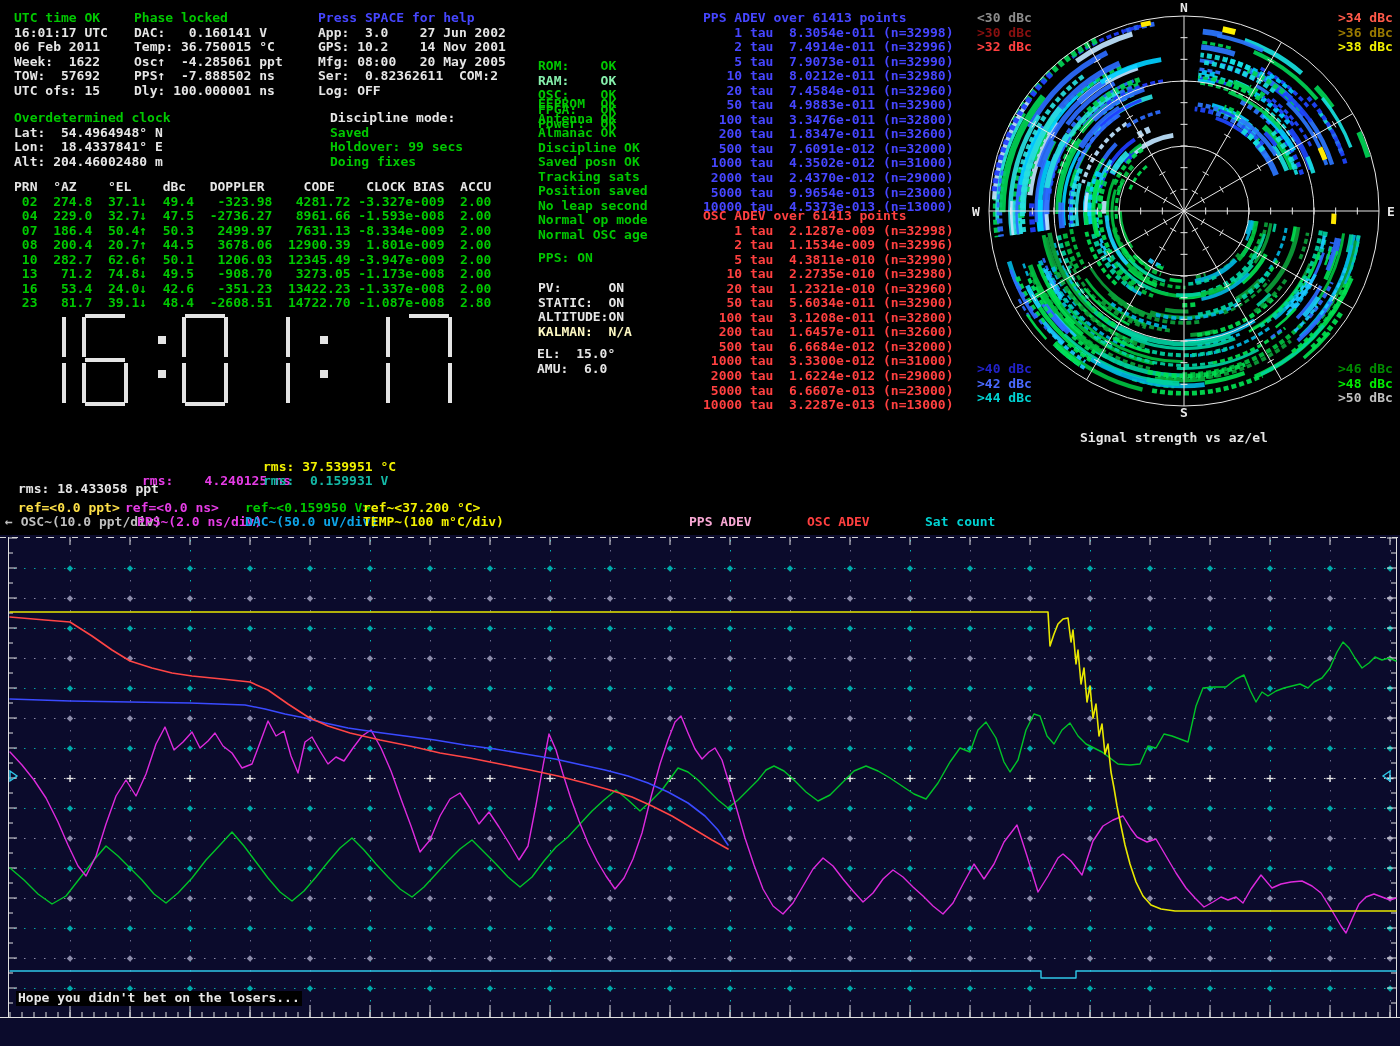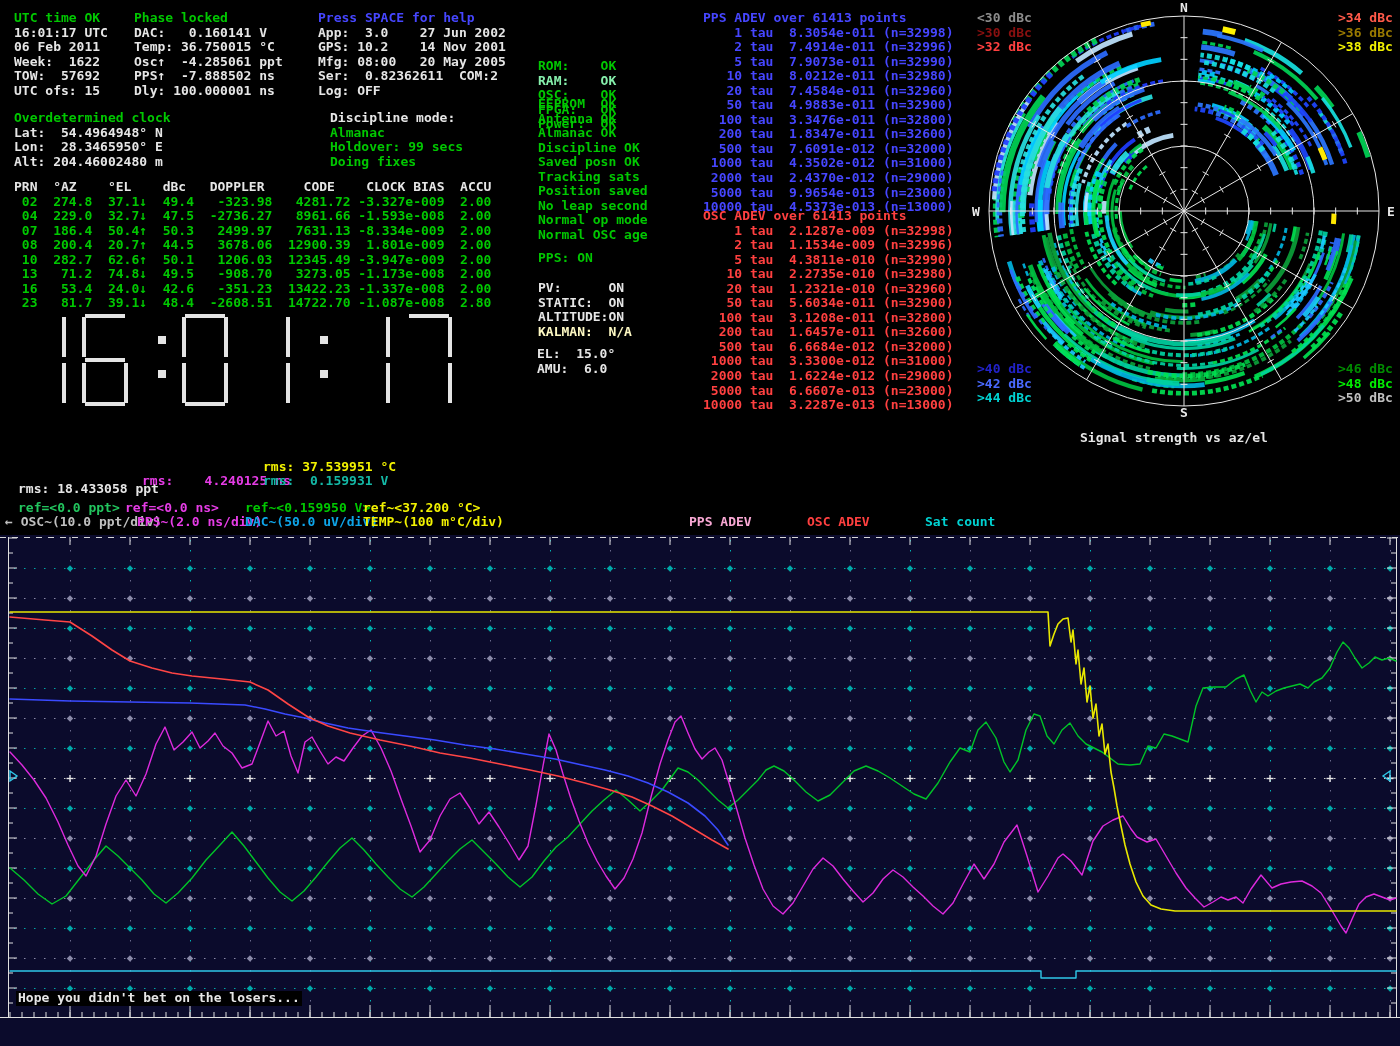--- a/index.html
+++ b/index.html
@@ -1185,32 +1185,32 @@
     </div>
   <div id="layer-text">
       <div class="tb" style="left: 14px; top: 11px;"><div class="tl" style="color: rgb(0, 200, 0);">UTC time OK</div><div class="tl" style="color: rgb(230, 230, 230);">16:01:17 UTC</div><div class="tl" style="color: rgb(230, 230, 230);">06 Feb 2011</div><div class="tl" style="color: rgb(230, 230, 230);">Week:  1622</div><div class="tl" style="color: rgb(230, 230, 230);">TOW:  57692</div><div class="tl" style="color: rgb(230, 230, 230);">UTC ofs: 15</div></div>
       <div class="tb" style="left: 134px; top: 11px;"><div class="tl" style="color: rgb(0, 200, 0);">Phase locked</div><div class="tl" style="color: rgb(230, 230, 230);">DAC:   0.160141 V</div><div class="tl" style="color: rgb(230, 230, 230);">Temp: 36.750015 °C</div><div class="tl" style="color: rgb(230, 230, 230);">Osc↑  -4.285061 ppt</div><div class="tl" style="color: rgb(230, 230, 230);">PPS↑  -7.888502 ns</div><div class="tl" style="color: rgb(230, 230, 230);">Dly: 100.000001 ns</div></div>
       <div class="tb" style="left: 318px; top: 11px;"><div class="tl" style="color: rgb(70, 70, 255);">Press SPACE for help</div><div class="tl" style="color: rgb(230, 230, 230);">App:  3.0    27 Jun 2002</div><div class="tl" style="color: rgb(230, 230, 230);">GPS: 10.2    14 Nov 2001</div><div class="tl" style="color: rgb(230, 230, 230);">Mfg: 08:00   20 May 2005</div><div class="tl" style="color: rgb(230, 230, 230);">Ser:  0.82362611  COM:2</div><div class="tl" style="color: rgb(230, 230, 230);">Log: OFF</div></div>
       <div class="tb" style="left: 538px; top: 11px; margin-top: 48px;"><div class="tl" style="color: rgb(0, 200, 0);">ROM:    OK</div><div class="tl" style="color: #86efac;">RAM:    OK</div><div class="tl" style="color: rgb(0, 200, 0);">OSC:    OK</div><div class="tl" style="color: rgb(0, 200, 0);">FPGA:   OK</div><div class="tl" style="color: rgb(0, 200, 0);">Power:  OK</div></div>
       <div class="tb" style="left: 538px; top: 97px;"><div class="tl" style="color: rgb(0, 200, 0);">EEPROM  OK</div><div class="tl" style="color: rgb(0, 200, 0);">Antenna OK</div><div class="tl" style="color: rgb(0, 200, 0);">Almanac OK</div><div class="tl" style="color: rgb(0, 200, 0);">Discipline OK</div><div class="tl" style="color: rgb(0, 200, 0);">Saved posn OK</div><div class="tl" style="color: rgb(0, 200, 0);">Tracking sats</div><div class="tl" style="color: rgb(0, 200, 0);">Position saved</div><div class="tl" style="color: rgb(0, 200, 0);">No leap second</div><div class="tl" style="color: rgb(0, 200, 0);">Normal op mode</div><div class="tl" style="color: rgb(0, 200, 0);">Normal OSC age</div></div>
       <div class="tb" style="left: 538px; top: 251px;"><div class="tl" style="color: rgb(0, 200, 0);">PPS: ON</div></div>
       <div class="tb" style="left: 538px; top: 281px;"><div class="tl" style="color: rgb(230, 230, 230);">PV:      ON</div><div class="tl" style="color: rgb(230, 230, 230);">STATIC:  ON</div><div class="tl" style="color: rgb(230, 230, 230);">ALTITUDE:ON</div><div class="tl" style="color: #fef9c3;">KALMAN:  N/A</div></div>
       <div class="tb" style="left: 537px; top: 347px;"><div class="tl" style="color: rgb(230, 230, 230);">EL:  15.0°</div><div class="tl" style="color: rgb(230, 230, 230);">AMU:  6.0</div></div>
-      <div class="tb" style="left: 14px; top: 111px;"><div class="tl" style="color: rgb(0, 200, 0);">Overdetermined clock</div><div class="tl" style="color: rgb(230, 230, 230);">Lat:  54.4964948° N</div><div class="tl" style="color: rgb(230, 230, 230);">Lon:  28.3465950° E</div><div class="tl" style="color: rgb(230, 230, 230);">Alt: 204.46002480 m</div></div>
-      <div class="tb" style="left: 330px; top: 111px;"><div class="tl" style="color: rgb(230, 230, 230);">Discipline mode:</div><div class="tl" style="color: rgb(0, 200, 0);">Almanac</div><div class="tl" style="color: rgb(0, 200, 0);">Holdover: 99 secs</div><div class="tl" style="color: rgb(0, 200, 0);">Doing fixes</div></div>
+      <div class="tb" style="left: 14px; top: 111px;"><div class="tl" style="color: rgb(0, 200, 0);">Overdetermined clock</div><div class="tl" style="color: rgb(230, 230, 230);">Lat:  54.4964948° N</div><div class="tl" style="color: rgb(230, 230, 230);">Lon:  18.4337841° E</div><div class="tl" style="color: rgb(230, 230, 230);">Alt: 204.46002480 m</div></div>
+      <div class="tb" style="left: 330px; top: 111px;"><div class="tl" style="color: rgb(230, 230, 230);">Discipline mode:</div><div class="tl" style="color: rgb(0, 200, 0);">Saved</div><div class="tl" style="color: rgb(0, 200, 0);">Holdover: 99 secs</div><div class="tl" style="color: rgb(0, 200, 0);">Doing fixes</div></div>
       <div class="tb" style="left: 977px; top: 11px;"><div class="tl" style="color: rgb(140, 140, 140);">&lt;30 dBc</div><div class="tl" style="color: rgb(138, 16, 16);">&gt;30 dBc</div><div class="tl" style="color: rgb(255, 64, 64);">&gt;32 dBc</div></div>
       <div class="tb" style="left: 1338px; top: 11px;"><div class="tl" style="color: rgb(255, 90, 74);">&gt;34 dBc</div><div class="tl" style="color: rgb(154, 122, 0);">&gt;36 dBc</div><div class="tl" style="color: rgb(242, 242, 0);">&gt;38 dBc</div></div>
       <div class="tb" style="left: 977px; top: 362px;"><div class="tl" style="color: rgb(34, 34, 200);">&gt;40 dBc</div><div class="tl" style="color: rgb(74, 106, 255);">&gt;42 dBc</div><div class="tl" style="color: rgb(0, 210, 210);">&gt;44 dBc</div></div>
       <div class="tb" style="left: 1338px; top: 362px;"><div class="tl" style="color: rgb(0, 140, 0);">&gt;46 dBc</div><div class="tl" style="color: rgb(0, 238, 0);">&gt;48 dBc</div><div class="tl" style="color: rgb(192, 192, 192);">&gt;50 dBc</div></div>
       <div class="tb" style="left: 1080px; top: 431px;"><div class="tl" style="color: rgb(230, 230, 230);">Signal strength vs az/el</div></div>
       <div class="tb" style="left: 263px; top: 460px;"><div class="tl" style="color: rgb(242, 242, 0);">rms: 37.539951 °C</div></div>
       <div class="tb" style="left: 18px; top: 474px; margin-top: 8px;"><div class="tl" style="color: rgb(230, 230, 230);">rms: 18.433058 ppt</div></div>
       <div class="tb" style="left: 142px; top: 474px;"><div class="tl" style="color: rgb(230, 60, 230);">rms:    4.240125 ns</div></div>
       <div class="tb" style="left: 263px; top: 474px;"><div class="tl" style="color: #14b8a6;">rms:  0.159931 V</div></div>
-      <div class="tb" style="left: 18px; top: 501px;"><div class="tl" style="color: #22c55e;">ref=&lt;0.0 ppt&gt;</div></div>
+      <div class="tb" style="left: 18px; top: 501px;"><div class="tl" style="color: #fde047;">ref=&lt;0.0 ppt&gt;</div></div>
       <div class="tb" style="left: 125px; top: 501px;"><div class="tl" style="color: rgb(230, 60, 230);">ref=&lt;0.0 ns&gt;</div></div>
       <div class="tb" style="left: 245px; top: 501px;"><div class="tl" style="color: rgb(0, 200, 0);">ref~&lt;0.159950 V&gt;</div></div>
       <div class="tb" style="left: 363px; top: 501px;"><div class="tl" style="color: rgb(242, 242, 0);">ref~&lt;37.200 °C&gt;</div></div>
       <div class="tb" style="left: 5px; top: 515px;"><div class="tl" style="color: rgb(192, 192, 192);">← OSC~(10.0 ppt/div)</div></div>
       <div class="tb" style="left: 137px; top: 515px;"><div class="tl" style="color: rgb(230, 60, 230);">PPS~(2.0 ns/div)</div></div>
       <div class="tb" style="left: 245px; top: 515px;"><div class="tl" style="color: #0ea5e9;">DAC~(50.0 uV/div)</div></div>
       <div class="tb" style="left: 363px; top: 515px;"><div class="tl" style="color: rgb(242, 242, 0);">TEMP~(100 m°C/div)</div></div>
       <div class="tb" style="left: 689px; top: 515px;"><div class="tl" style="color: #f9a8d4;">PPS ADEV</div></div>
       <div class="tb" style="left: 807px; top: 515px;"><div class="tl" style="color: rgb(255, 64, 64);">OSC ADEV</div></div>
       <div class="tb" style="left: 925px; top: 515px;"><div class="tl" style="color: rgb(0, 210, 210);">Sat count</div></div>

